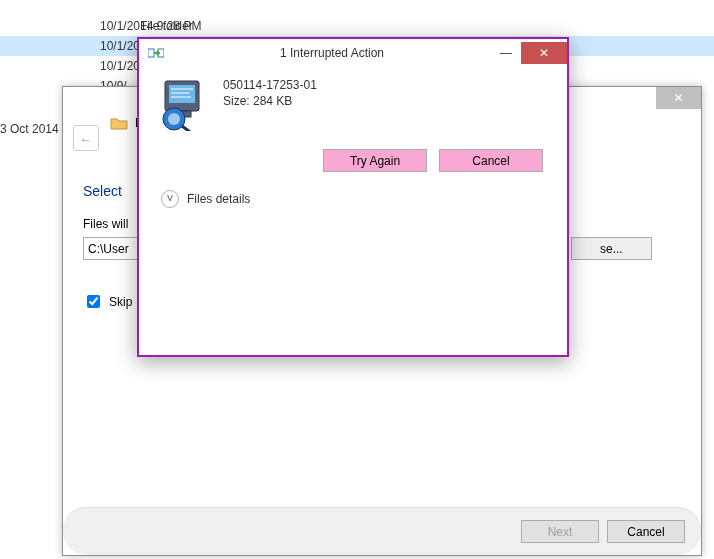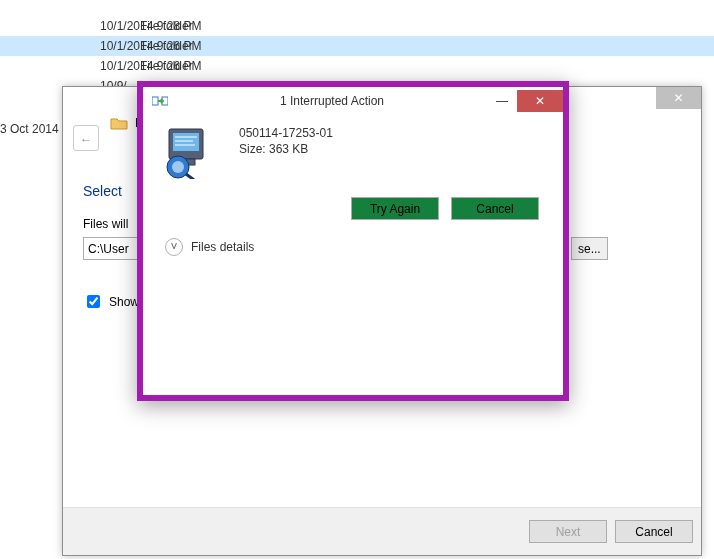--- a/index.html
+++ b/index.html
@@ -18,44 +18,44 @@
 
   
   .win-extract { position: absolute; left: 62px; top: 86px; width: 640px; height: 470px; border: 1px solid #8e8e8e; background: #fff; box-shadow: 0 0 8px rgba(0,0,0,.25); }
   .win-extract .titlebar { height: 30px; display: flex; align-items: center; padding: 0 4px; }
   .win-extract .titlebar .t-icon { width: 20px; height: 20px; margin-right: 6px; display:flex;align-items:center;justify-content:center; }
   .win-extract .body { padding: 20px; }
   .win-extract .heading { color: #003399; font-size: 14px; margin: 40px 0 18px 0; }
   .win-extract .label { margin-bottom: 6px; }
   .win-extract .path-row { display: flex; gap: 8px; }
   .win-extract input[type=text] { height: 23px; border: 1px solid #acacac; padding: 0 4px; width: 480px; }
-  .win-extract .browse { height: 23px; border: 1px solid #acacac; background: #efefef; padding: 0 6px; cursor: pointer; }
+  .win-extract .browse { height: 23px; border: 1px solid #acacac; background: #efefef; padding: 0 28px; cursor: pointer; }
   .win-extract .check-row { margin-top: 32px; display: flex; align-items: center; gap: 6px; }
-  .win-extract .footer { position: absolute; bottom: 0; left: 0; right: 0; height: 48px; border-top: 1px solid #dfdfdf; background: #f0f0f0; display: flex; align-items: center; justify-content: flex-end; padding-right: 8px; gap: 8px; }
+  .win-extract .footer { position: absolute; bottom: 0; left: 0; right: 0; height: 48px; border-top: 1px solid #dfdfdf; background: #f0f0f0; display: flex; align-items: center; justify-content: flex-end; padding-right: 16px; gap: 8px; border-radius: 23px; }
   .win-extract .footer button { height: 23px; width: 78px; border: 1px solid #acacac; background: #e1e1e1; cursor: pointer; }
   .win-extract .footer button[disabled] { color: #a0a0a0; cursor: default; }
   .win-extract .close-btn { position: absolute; right: 0; top: 0; width: 45px; height: 22px; background: #c0c0c0; color: #fff; display:flex;align-items:center;justify-content:center; cursor:pointer;}
   .win-extract .back-btn { position:absolute; left:10px; top:38px; width:26px;height:26px;border:1px solid #ccc;border-radius:3px;display:flex;align-items:center;justify-content:center;color:#888;}
 
   
-  .win-err { position: absolute; left: 137px; top: 37px; width: 432px; height: 320px; border: 6px solid #a21caf; background: #fff; box-shadow: 0 5px 20px rgba(0,0,0,.35); margin-top: 44px; }
+  .win-err { position: absolute; left: 137px; top: 37px; width: 432px; height: 320px; border: 2px solid #a21caf; background: #fff; box-shadow: 0 5px 20px rgba(0,0,0,.35); }
   .win-err .titlebar { height: 28px; display: flex; align-items: center; color: #333; }
   .win-err .titlebar .t-icon { width:18px;height:18px;margin:0 8px; display:flex;align-items:center;justify-content:center;}
   .win-err .titlebar .title-text { flex: 1; text-align: center; font-size: 12px; }
   .win-err .winbtns { display: flex; }
   .win-err .winbtn { width: 30px; height: 22px; display:flex;align-items:center;justify-content:center; cursor:pointer; }
   .win-err .winbtn.close { width: 46px; background: #c75050; color: #fff; }
   .win-err .body { padding: 10px 20px 0 20px; color: #333; }
   .win-err .msg { line-height: 1.35; margin-bottom: 12px; }
   .win-err .errcode { margin-bottom: 14px; }
-  .win-err .file-row { display: flex; gap: 26px; align-items: flex-start; margin-bottom: 18px; }
+  .win-err .file-row { display: flex; gap: 14px; align-items: flex-start; margin-bottom: 18px; }
   .win-err .file-icon { width: 50px; height: 54px; }
   .win-err .file-meta { line-height: 1.35; }
   .win-err .btn-row { display: flex; justify-content: flex-end; gap: 12px; padding-right: 4px; margin-bottom: 18px; }
-  .win-err .btn-row button { width: 88px; height: 23px; border: 1px solid #acacac; background: #15803d; cursor: pointer; }
+  .win-err .btn-row button { width: 104px; height: 23px; border: 1px solid #acacac; background: #f9a8d4; cursor: pointer; }
   .win-err .more { display: flex; align-items: center; gap: 8px; color: #333; cursor: pointer; padding-bottom: 12px; margin-left: 2px;}
   .win-err .more .chev { width: 18px; height: 18px; border: 1px solid #b0b0b0; border-radius: 50%; display:flex;align-items:center;justify-content:center; color:#666;}
 
   input[type=checkbox]{ width:13px;height:13px; }
 
   .folder-svg { fill:#f5c869; stroke:#c9952f; stroke-width:1; }
 </style>
 </head>
 <body>
 
@@ -98,21 +98,21 @@
   </div>
   <div class="body">
     <div class="heading">Select</div>
     <div class="label">Files will</div>
     <div class="path-row">
       <input type="text" value="C:\User" style="">
       <button class="browse">se...</button>
     </div>
     <div class="check-row">
       <input type="checkbox" checked="" style="">
-      <span>Show</span>
+      <span>Skip</span>
     </div>
   </div>
   <div class="footer">
     <button disabled="">Next</button>
     <button>Cancel</button>
   </div>
 </div>
 
 <div class="win-err">
   <div class="titlebar">
@@ -144,21 +144,21 @@
           <line x1="12" y1="16" x2="30" y2="16" stroke="#fff" stroke-width="1"></line>
           <line x1="12" y1="20" x2="32" y2="20" stroke="#fff" stroke-width="1"></line>
           <rect x="14" y="34" width="18" height="6" fill="#54607a" stroke="#2d3548"></rect>
           <circle cx="15" cy="42" r="11" fill="#2f7bd1" stroke="#16365c" stroke-width="1"></circle>
           <circle cx="15" cy="42" r="6" fill="#9fc9ef"></circle>
           <line x1="23" y1="49" x2="31" y2="55" stroke="#16365c" stroke-width="3"></line>
         </svg>
       </div>
       <div class="file-meta">
         <div>050114-17253-01</div>
-        <div>Size: 363 KB</div>
+        <div>Size: 284 KB</div>
       </div>
     </div>
     <div class="btn-row">
       <button>Try Again</button>
       <button>Cancel</button>
     </div>
     <div class="more">
       <span class="chev">˅</span>
       <span>Files details</span>
     </div>

